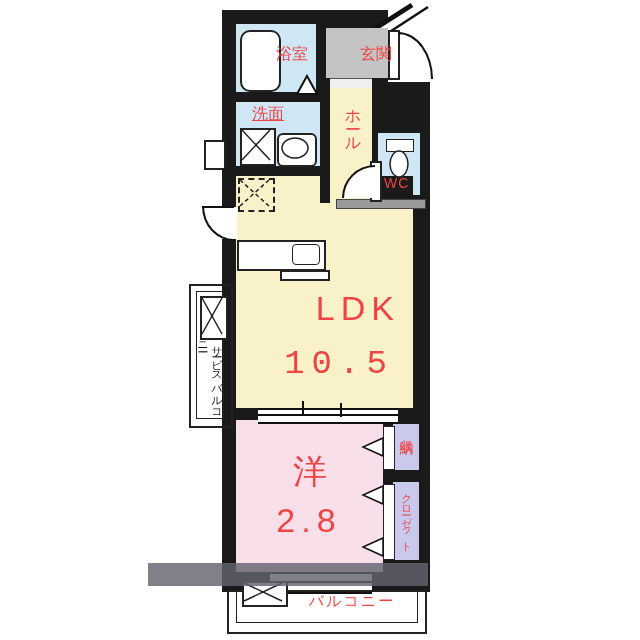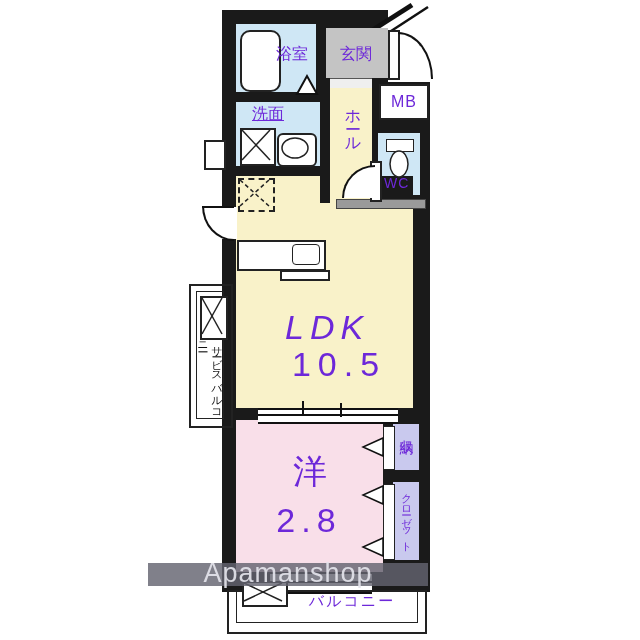--- a/index.html
+++ b/index.html
@@ -1,19 +1,19 @@
 <!DOCTYPE html>
 <html><head>
 <meta charset="utf-8">
 <style>
   html,body{margin:0;padding:0;background:#ffffff;}
   #stage{position:relative;width:640px;height:640px;background:#ffffff;overflow:hidden;
          font-family:"Liberation Sans","DejaVu Sans",sans-serif;color:#111;}
   .abs{position:absolute;}
-  .lbl{position:absolute;color:#6d28d9;white-space:nowrap;}
+  .lbl{position:absolute;color:#ef4444;white-space:nowrap;}
   .vtext{writing-mode:vertical-rl;}
   .center{display:flex;align-items:center;justify-content:center;text-align:center;}
   
   .wall{background:#1a1a1a;}
   .wet{background:#cfe7f5;}
   .cream{background:#f9f2c9;}
   .pink{background:#f9dfe9;}
   .purple{background:#c9c9ee;}
   .gray{background:#c4c4c4;}
   .whitebox{background:#ffffff;border:2px solid #222;}
@@ -69,23 +69,20 @@
   <div class="abs" style="left:277px;top:133px;width:36px;height:30px;background:#fff;border:2px solid #222;border-radius:6px;"></div>
   <svg style="left:277px;top:133px;" width="36" height="30">
     <ellipse cx="18" cy="15" rx="13" ry="10" fill="#fff" stroke="#222" stroke-width="1.5"></ellipse>
   </svg>
 
   <div class="abs" style="left:386px;top:139px;width:26px;height:11px;background:#fff;border:1.5px solid #222;"></div>
   <svg style="left:388px;top:149px;" width="22" height="30">
     <ellipse cx="11" cy="15" rx="9" ry="13" fill="#fff" stroke="#222" stroke-width="1.5"></ellipse>
   </svg>
 
-  <div class="abs whitebox center" style="left:379px;top:84px;width:46px;height:32px;">
-    <span class="lbl" style="position:static;font-size:16px;letter-spacing:1px;">MB</span>
-  </div>
 
   <div class="abs" style="left:238px;top:178px;width:33px;height:30px;border:2px dashed #222;"></div>
   <svg style="left:238px;top:178px;" width="33" height="30">
     <line x1="2" y1="2" x2="31" y2="28" stroke="#222" stroke-width="1.5" stroke-dasharray="4 3"></line>
     <line x1="31" y1="2" x2="2" y2="28" stroke="#222" stroke-width="1.5" stroke-dasharray="4 3"></line>
   </svg>
 
   <div class="abs whitebox" style="left:237px;top:240px;width:85px;height:27px;"></div>
   <div class="abs" style="left:292px;top:244px;width:26px;height:19px;background:#fff;border:1.5px solid #222;border-radius:4px;"></div>
   <div class="abs whitebox" style="left:280px;top:270px;width:46px;height:7px;"></div>
@@ -137,27 +134,26 @@
   <div class="abs thinbox" style="left:227px;top:590px;width:196px;height:40px;border-width:2.5px;"></div>
   <div class="abs" style="left:236px;top:590px;width:180px;height:32px;border-left:1.5px solid #222;border-right:1.5px solid #222;border-bottom:1.5px solid #222;"></div>
   <div class="abs" style="left:242px;top:581px;width:42px;height:22px;background:#fff;border:2px solid #222;"></div>
   <svg style="left:242px;top:581px;" width="42" height="22">
     <line x1="2" y1="2" x2="40" y2="20" stroke="#222" stroke-width="1.5"></line>
     <line x1="40" y1="2" x2="2" y2="20" stroke="#222" stroke-width="1.5"></line>
   </svg>
   <div class="lbl" style="left:300px;top:592px;width:104px;text-align:center;font-size:15px;letter-spacing:2px;">バルコニー</div>
 
   <div class="lbl" style="left:276px;top:44px;font-size:16px;">浴室</div>
-  <div class="lbl" style="left:340px;top:44px;font-size:16px;">玄関</div>
+  <div class="lbl" style="left:360px;top:44px;font-size:16px;">玄関</div>
   <div class="lbl" style="left:252px;top:104px;font-size:16px;text-decoration:underline;">洗面</div>
   <div class="lbl vtext" style="left:342px;top:98px;height:100px;font-size:16px;letter-spacing:5px;">ホール</div>
   <div class="lbl" style="left:384px;top:175px;font-size:14px;letter-spacing:1px;">WC</div>
-  <div class="lbl" style="left:285px;top:308px;width:115px;text-align:left;font-size:34px;letter-spacing:6px;font-style:italic;">LDK</div>
-  <div class="lbl" style="left:272px;top:345px;width:134px;text-align:center;font-size:34px;letter-spacing:7px;">10.5</div>
+  <div class="lbl" style="left:285px;top:289px;width:115px;text-align:right;font-size:34px;letter-spacing:6px;">LDK</div>
+  <div class="lbl" style="left:272px;top:345px;width:134px;text-align:center;font-size:34px;letter-spacing:7px;font-family:Liberation Mono, monospace;">10.5</div>
   <div class="lbl" style="left:290px;top:449px;width:40px;text-align:center;font-size:34px;">洋</div>
   <div class="lbl" style="left:266px;top:501px;width:86px;text-align:center;font-size:34px;letter-spacing:6px;">2.8</div>
   <div class="lbl vtext" style="left:398px;top:429px;height:40px;font-size:14px;letter-spacing:1px;">収納</div>
   <div class="lbl vtext" style="left:400px;top:486px;height:72px;font-size:10.5px;">クローゼット</div>
 
   <div class="abs" style="left:148px;top:563px;width:280px;height:23px;background:rgba(100,100,112,0.82);"></div>
-  <div class="lbl" style="left:148px;top:558px;width:280px;text-align:center;font-size:27px;color:rgba(228,228,235,0.92);letter-spacing:1px;">Apamanshop</div>
 
 </div>
 
 </body></html>

